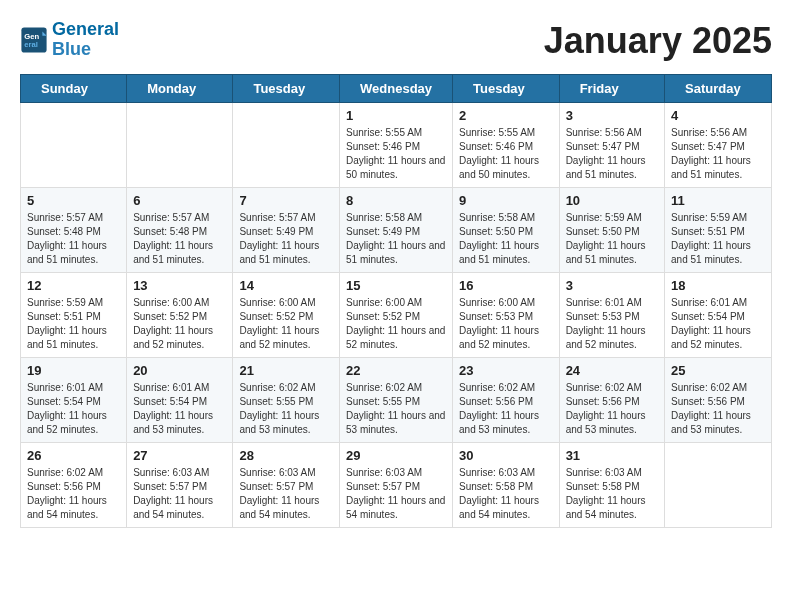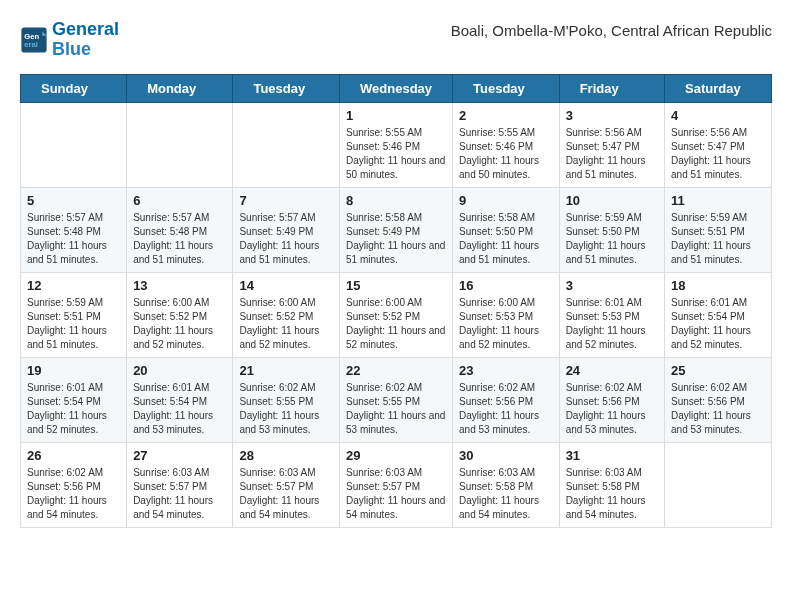--- a/index.html
+++ b/index.html
@@ -104,21 +104,21 @@
       <polygon points="32,8 38,14 32,14" fill="#5dade2"></polygon>
     </svg>
     <div>
       <div class="logo-text">
         <span>General</span><br>
         <span style="color:#2980b9">Blue</span>
       </div>
     </div>
   </div>
   <div class="title-section">
-    <div class="subtitle">Boali, Ombella-M'Poko, Central African Republic</div>
+    <div class="month-title">January 2025</div>
   </div>
 </div>
 
 <table class="calendar">
   <thead>
     <tr id="weekday-headers">
     <th>Sunday</th>
         <th>Monday</th>
         <th>Tuesday</th>
         <th>Wednesday</th>

